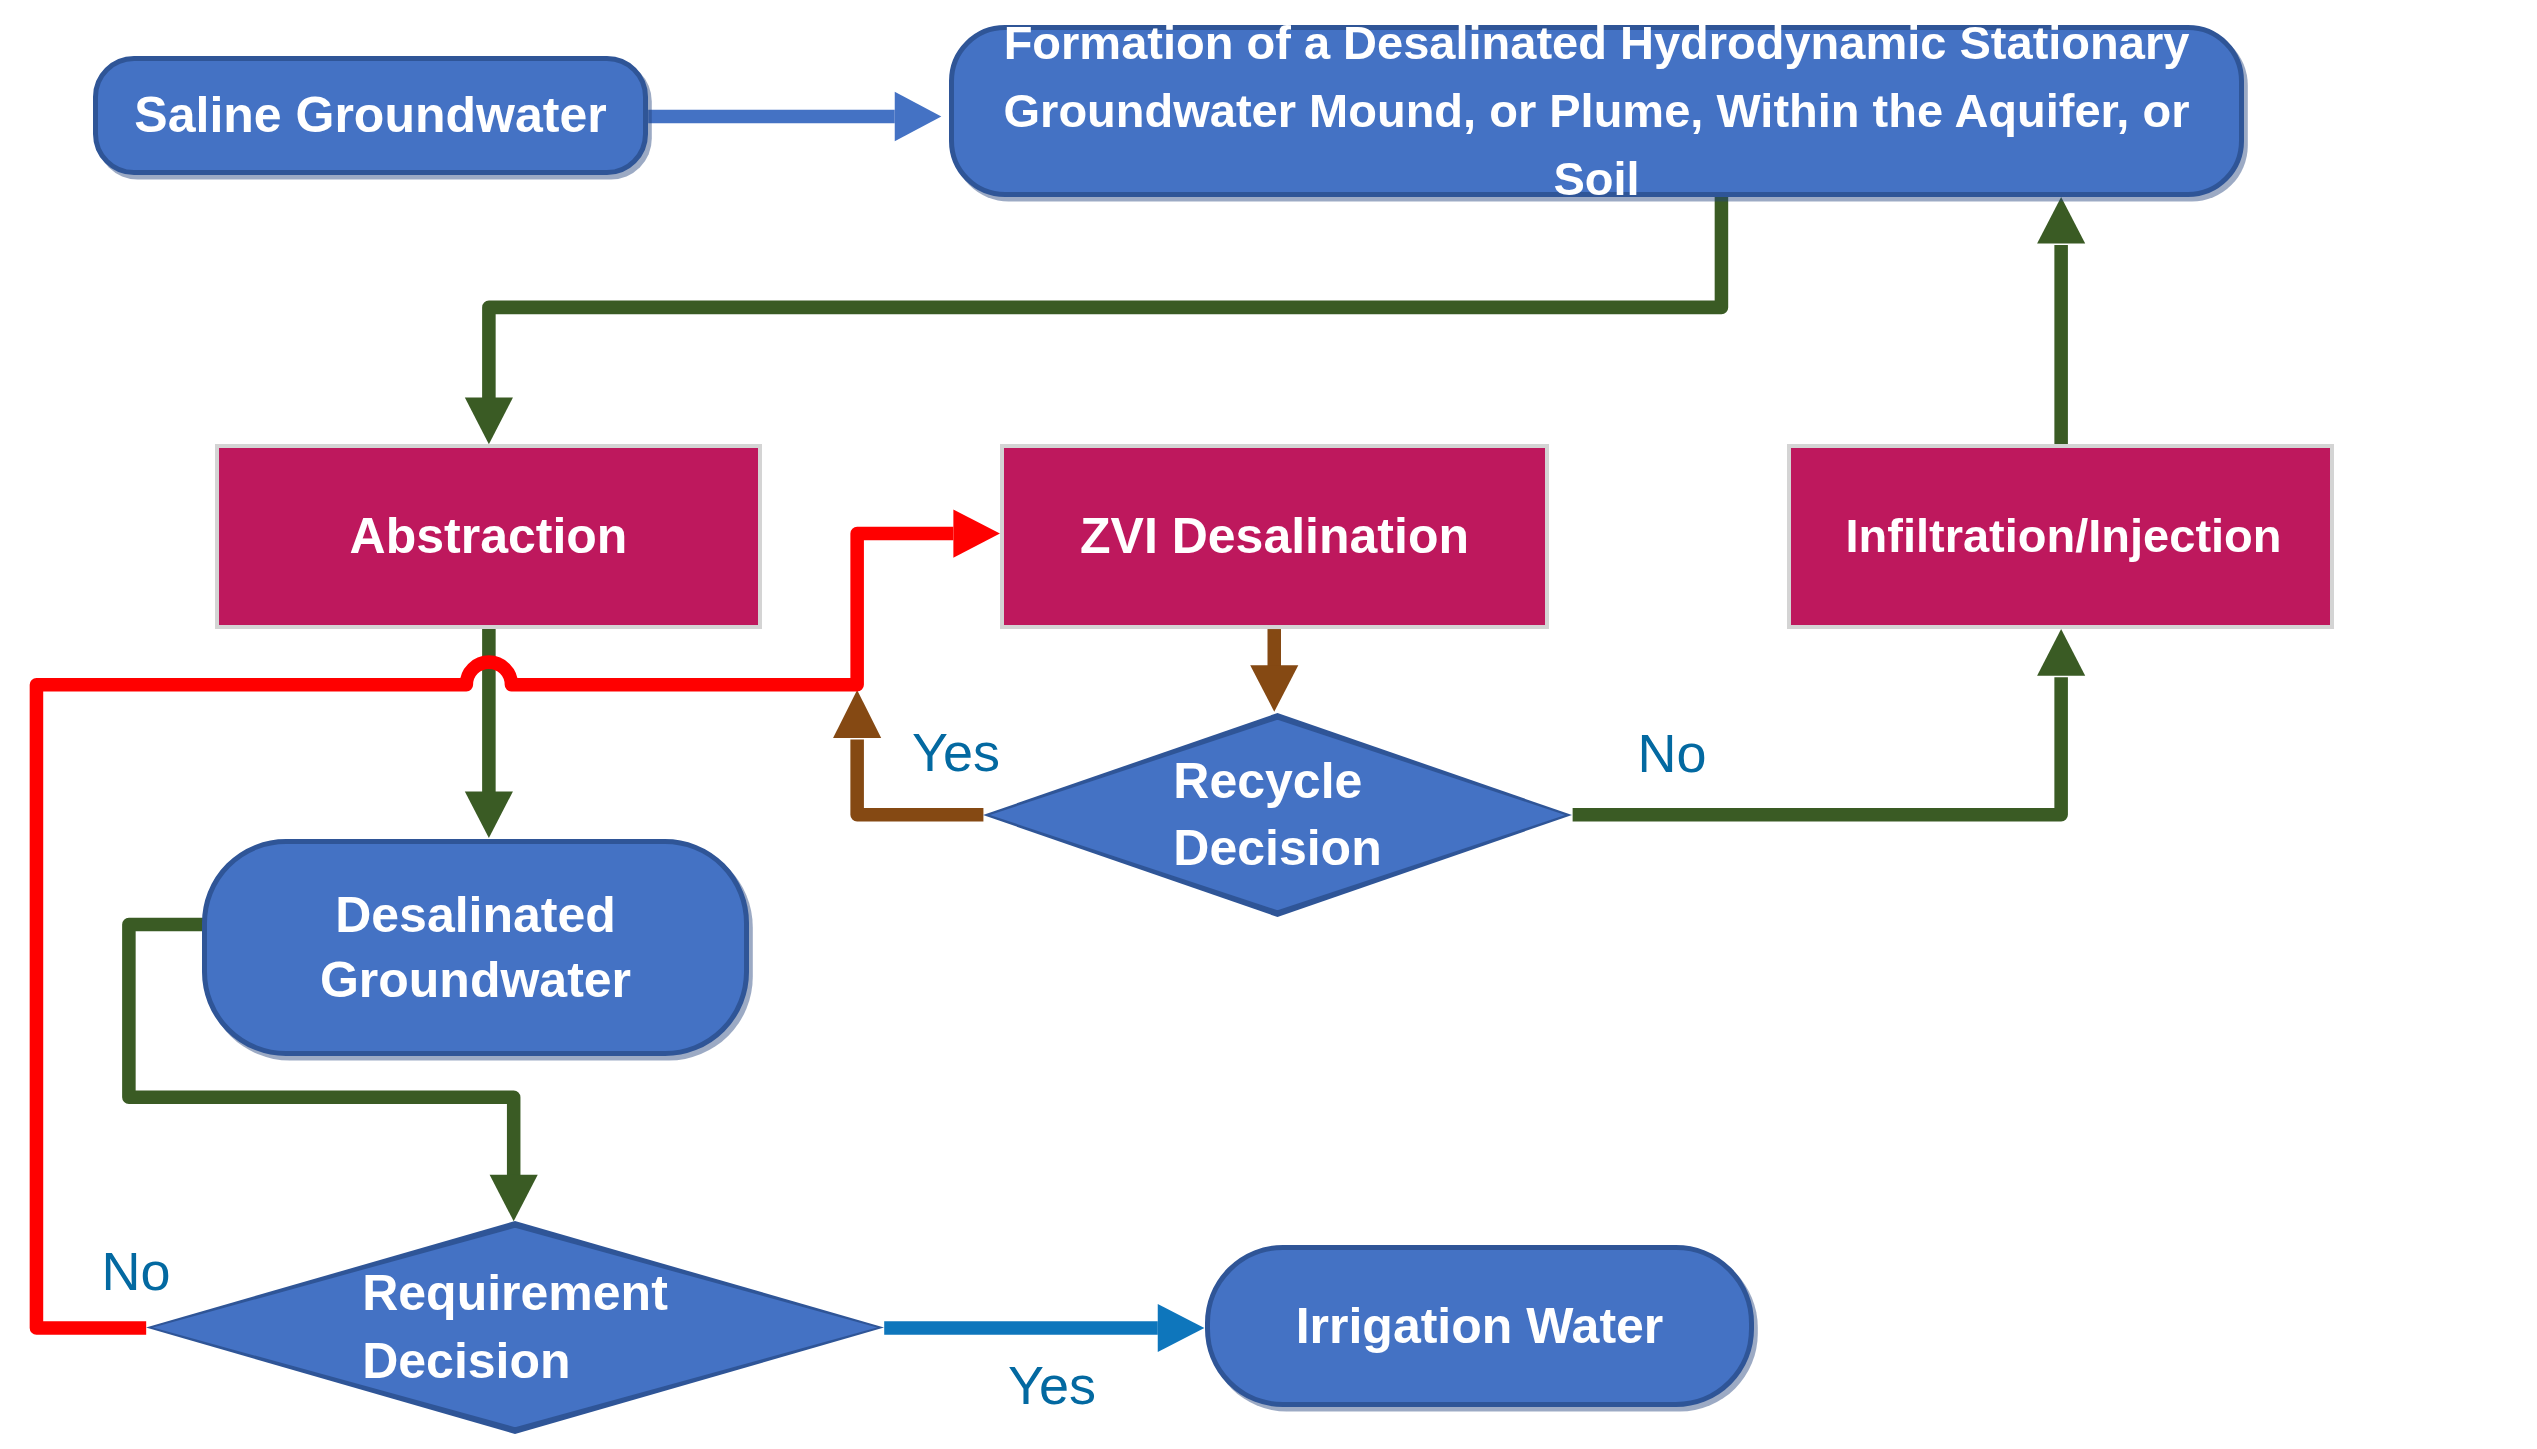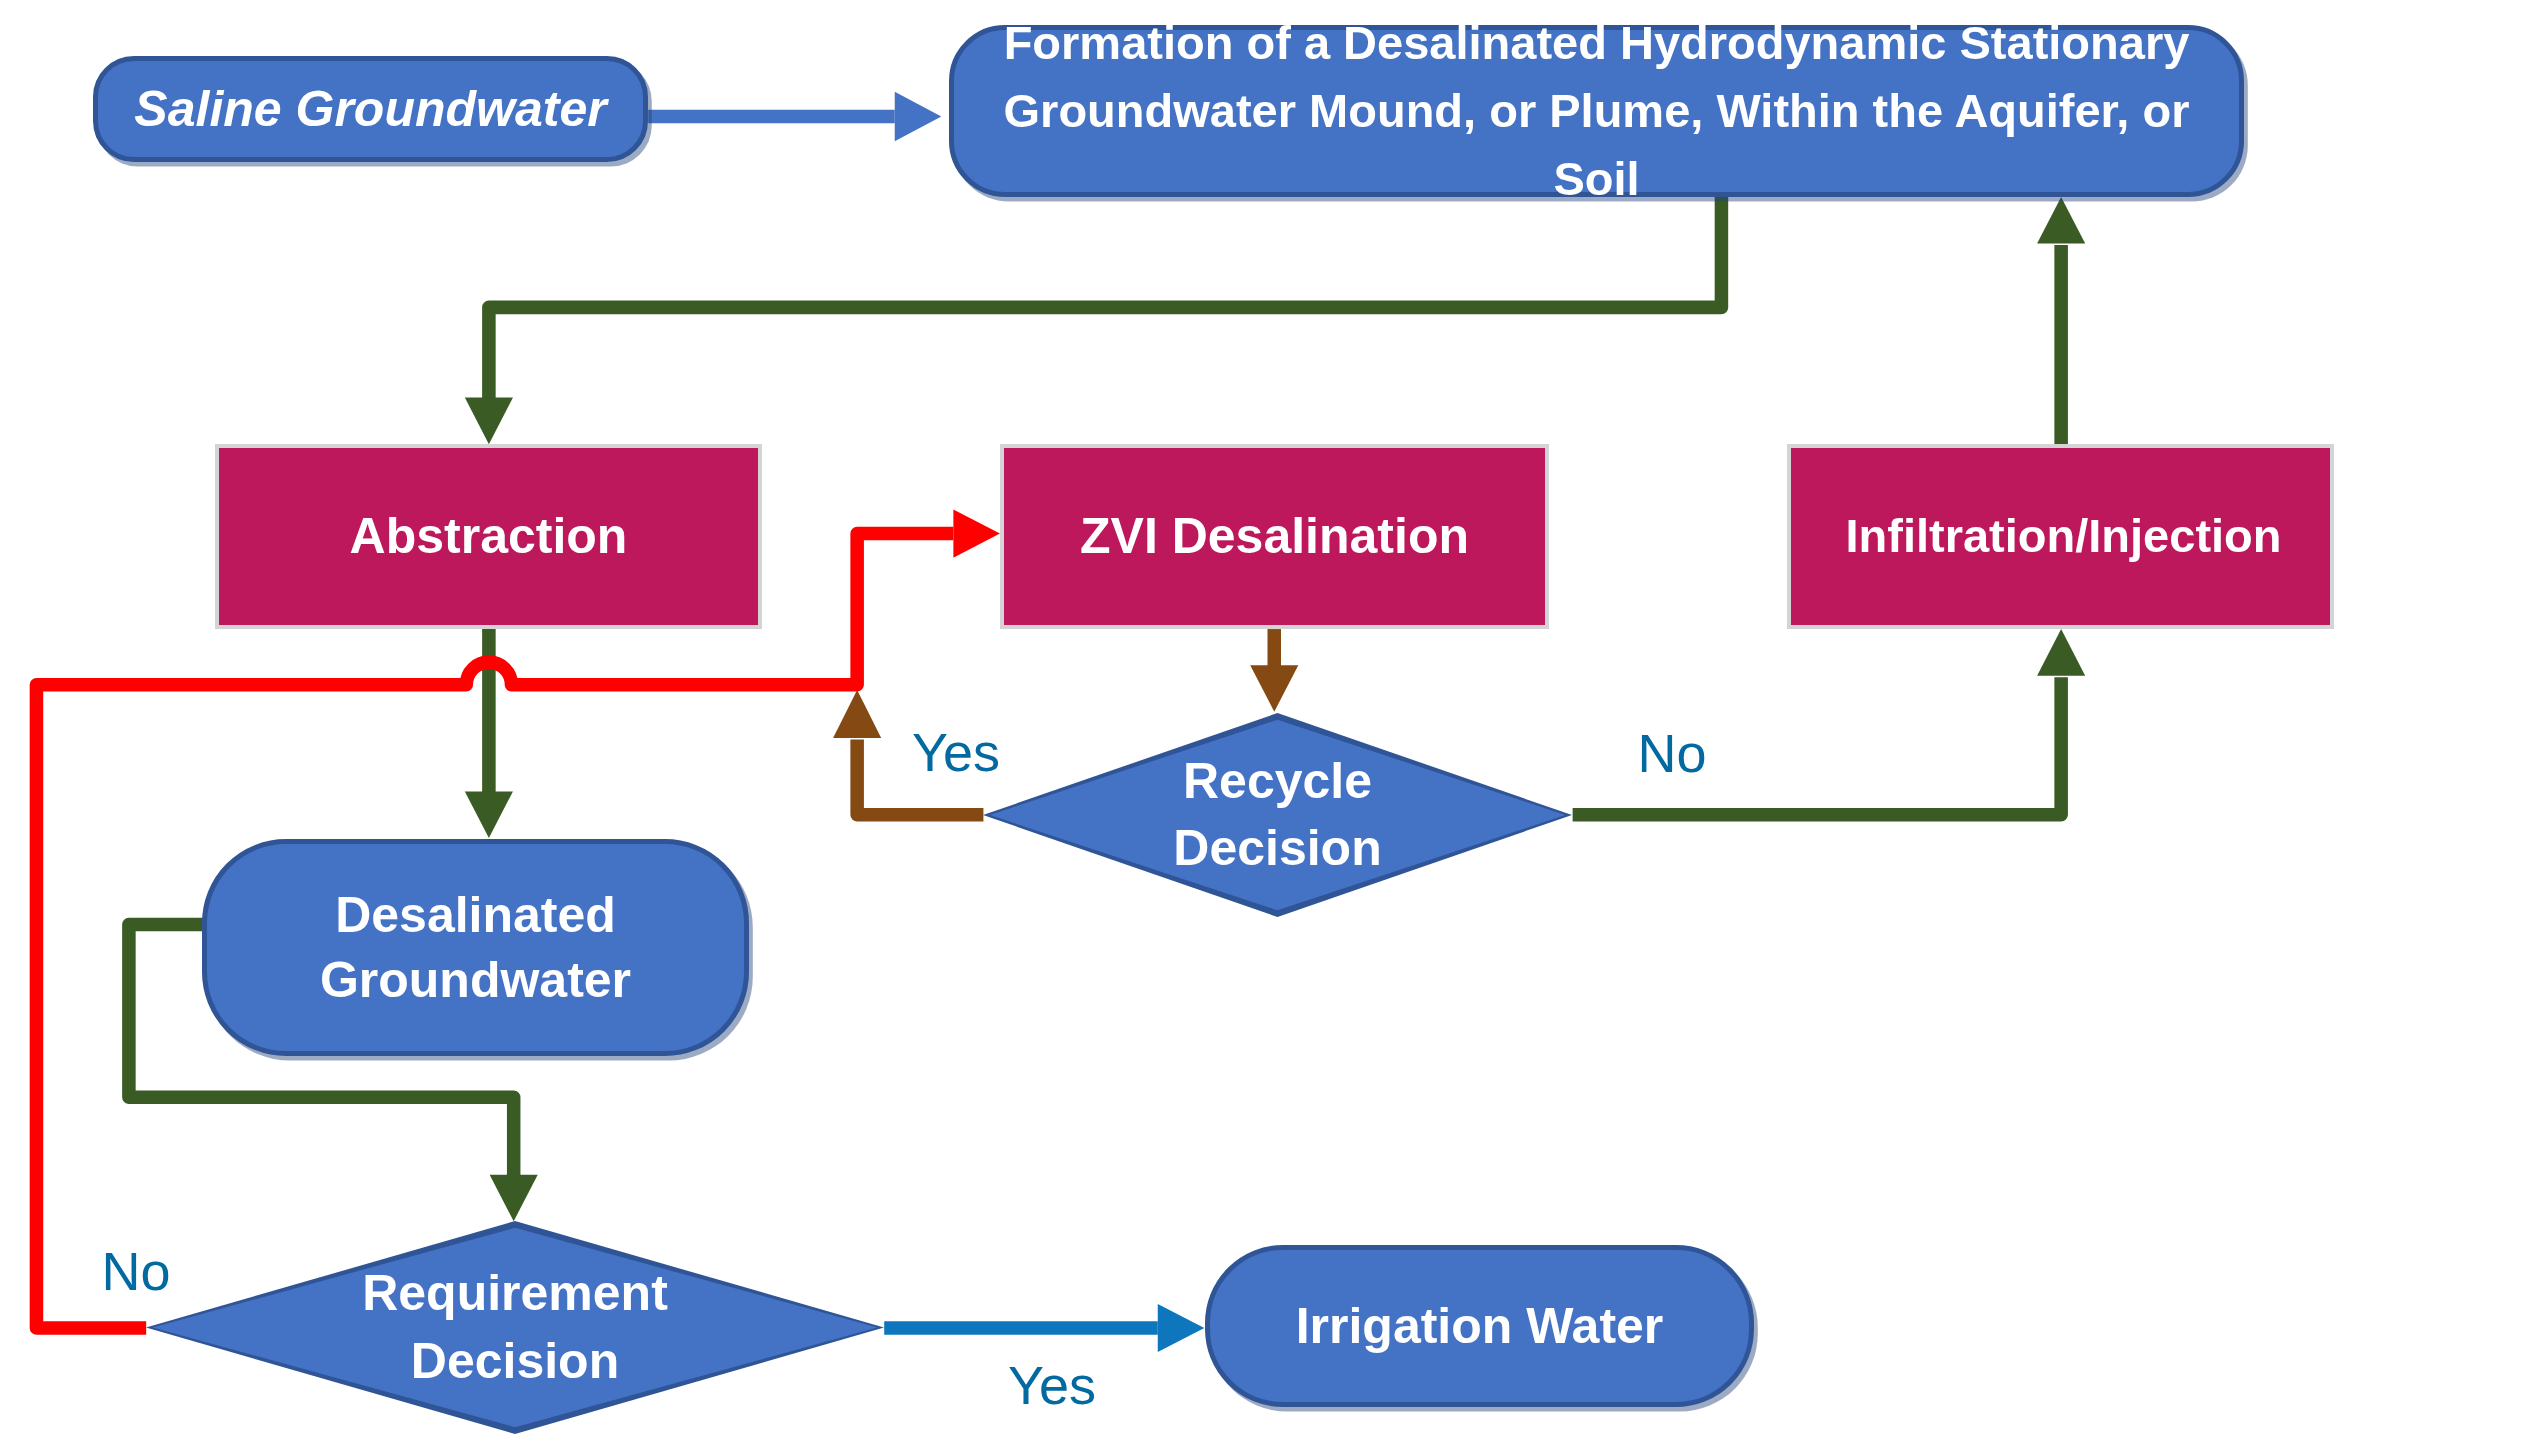--- a/index.html
+++ b/index.html
@@ -22,40 +22,40 @@
   }
   .round{
     background:#4472C4;
     border:5.3px solid #2F5597;
     box-shadow:3.8px 4.5px 0 rgba(36,67,125,0.45);
   }
   .rect{
     background:#be185d;
     border:4.5px solid #D4D4D4;
   }
-  #node-saline      {left:93px; top:56px;  width:555px;  height:106px; border-radius:41px; font-size:50px;font-style:italic;}
+  #node-saline      {left:93px; top:56px;  width:555px;  height:119px; border-radius:41px; font-size:50px;}
   #node-formation   {left:949px;top:25px;  width:1295px; height:172px; border-radius:56px; font-size:47px; line-height:1.45;}
   #node-abstraction {left:215px; top:444px; width:547px;  height:185px;}
   #node-zvi         {left:1000px;top:444px; width:549px;  height:185px;}
   #node-infiltration{left:1787px;top:444px; width:547px;  height:185px; font-size:47px;padding-left:6px;}
   #node-desalinated {left:202px; top:839px;width:547px;  height:217px; border-radius:84px; line-height:1.3;}
   #node-irrigation  {left:1205px;top:1245px;width:549px;  height:162px; border-radius:78px;}
 
   
   .diamond{
     position:absolute;
     clip-path:polygon(50% 0,100% 50%,50% 100%,0 50%);
     background:#2F5597;
   }
   .diamond .fill{
     position:absolute;left:6.8px;top:6.8px;right:6.8px;bottom:6.8px;
     clip-path:polygon(50% 0,100% 50%,50% 100%,0 50%);
     background:#4472C4;
     display:flex;align-items:center;justify-content:center;
-    color:#ffffff;font-weight:bold;text-align:center;
+    color:#ffffff;font-weight:bold;text-align:left;
     font-size:50px;line-height:1.35;white-space:pre-line;
   }
   #node-recycle    {left:983px;top:713px; width:589px;height:204px;}
   #node-requirement{left:146px; top:1221px;width:738px;height:213px;}
 
   
   .edge-label{
     position:absolute;transform:translate(-50%,-50%);
     color:#0369a1;font-weight:normal;font-size:54px;white-space:nowrap;
   }

